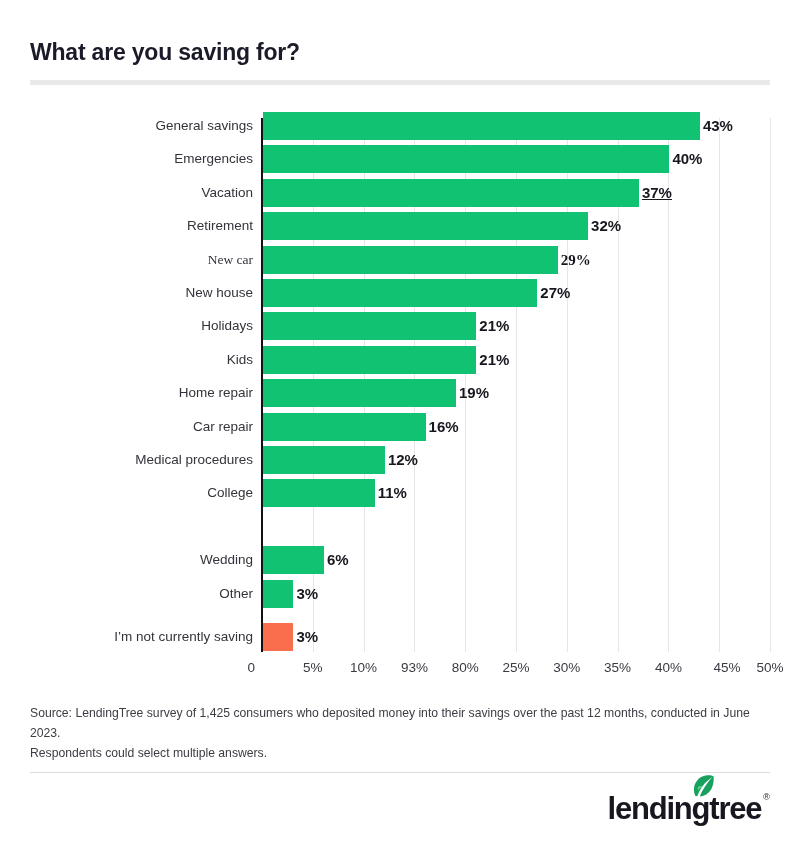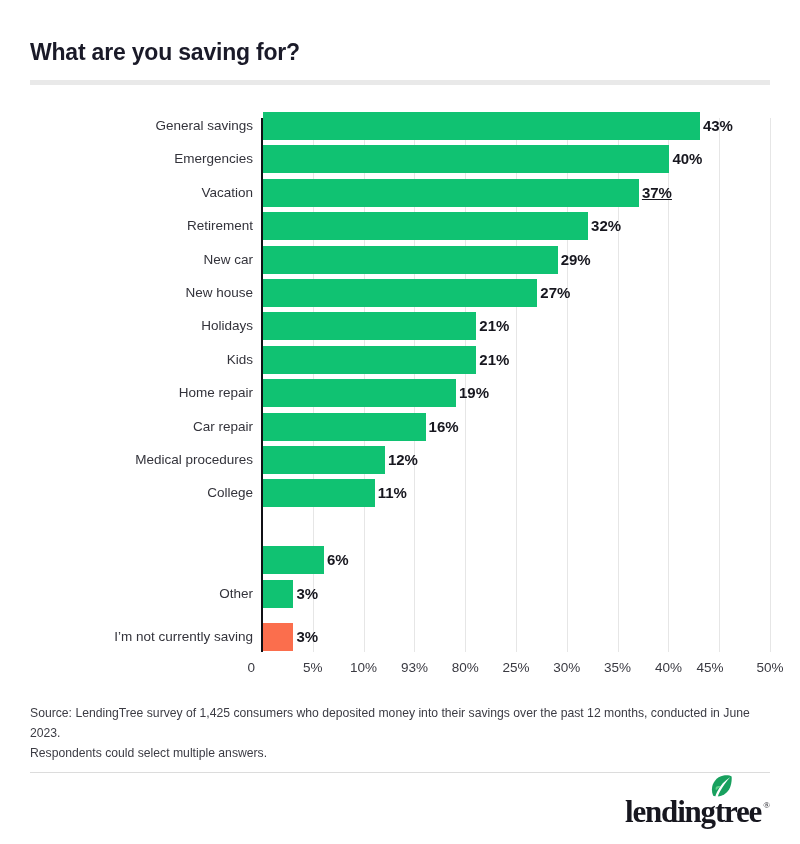--- a/index.html
+++ b/index.html
@@ -174,22 +174,21 @@
     background: #dcdcdc;
   }
 
   
   .logo {
     position: absolute;
     right: 30px;
     top: 793px;
     height: 38px;
     display: flex;
-    align-items: center;
-    font-family: Liberation Serif, serif;
+    align-items: flex-start;
   }
   .logo-wordmark {
     position: relative;
     font-size: 31px;
     font-weight: bold;
     letter-spacing: -1.2px;
     color: #17171f;
     line-height: 32px;
   }
   .logo-leaf {
@@ -249,21 +248,21 @@
         <div class="row" style="top: 66.8px; padding-left: 40px;">
           <div class="cat-label">Vacation</div>
           <div class="bar" style="width: 375.92px; background: rgb(16, 194, 114);"></div>
           <div class="val-label" style="left: 641.92px; text-decoration: underline;">37%</div>
         </div>
         <div class="row" style="top: 100.2px;">
           <div class="cat-label">Retirement</div>
           <div class="bar" style="width: 325.12px; background: rgb(16, 194, 114);"></div>
           <div class="val-label" style="left: 591.12px;">32%</div>
         </div>
-        <div class="row" style="top: 133.6px;">
+        <div class="row" style="top: 133.6px; font-family: Liberation Serif, serif;">
           <div class="cat-label">New car</div>
           <div class="bar" style="width: 294.64px; background: rgb(16, 194, 114);"></div>
           <div class="val-label" style="left: 560.64px;">29%</div>
         </div>
         <div class="row" style="top: 167px;">
           <div class="cat-label">New house</div>
           <div class="bar" style="width: 274.32px; background: rgb(16, 194, 114);"></div>
           <div class="val-label" style="left: 540.32px;">27%</div>
         </div>
         <div class="row" style="top: 200.4px;">
@@ -290,20 +289,21 @@
           <div class="cat-label">Medical procedures</div>
           <div class="bar" style="width: 121.92px; background: rgb(16, 194, 114);"></div>
           <div class="val-label" style="left: 387.92px;">12%</div>
         </div>
         <div class="row" style="top: 367.4px;">
           <div class="cat-label">College</div>
           <div class="bar" style="width: 111.76px; background: rgb(16, 194, 114);"></div>
           <div class="val-label" style="left: 377.76px;">11%</div>
         </div>
         <div class="row" style="top: 434.2px;">
+          <div class="cat-label">Wedding</div>
           <div class="bar" style="width: 60.96px; background: rgb(16, 194, 114);"></div>
           <div class="val-label" style="left: 326.96px;">6%</div>
         </div>
         <div class="row" style="top: 467.6px;">
           <div class="cat-label">Other</div>
           <div class="bar" style="width: 30.48px; background: rgb(16, 194, 114);"></div>
           <div class="val-label" style="left: 296.48px;">3%</div>
         </div>
         <div class="row" style="top: 511px; padding-left: 13px;">
           <div class="cat-label">I’m not currently saving</div>
@@ -315,21 +315,21 @@
     <div class="xaxis" id="xaxis">
         <div class="xtick zero" style="left: 262px;">0</div>
         <div class="xtick" style="left: 312.8px;">5%</div>
         <div class="xtick" style="left: 363.6px;">10%</div>
         <div class="xtick" style="left: 414.4px;">93%</div>
         <div class="xtick" style="left: 465.2px;">80%</div>
         <div class="xtick" style="left: 516px;">25%</div>
         <div class="xtick" style="left: 566.8px;">30%</div>
         <div class="xtick" style="left: 617.6px;">35%</div>
         <div class="xtick" style="left: 668.4px;">40%</div>
-        <div class="xtick" style="left: 710px;">45%</div>
+        <div class="xtick" style="left: 727px;">45%</div>
         <div class="xtick" style="left: 770px;">50%</div>
       </div>
 
   </div>
 
   <div class="source">
     <div>Source: LendingTree survey of 1,425 consumers who deposited money into their savings over the past 12 months, conducted in June 2023.</div>
     <div>Respondents could select multiple answers.</div>
   </div>
 

